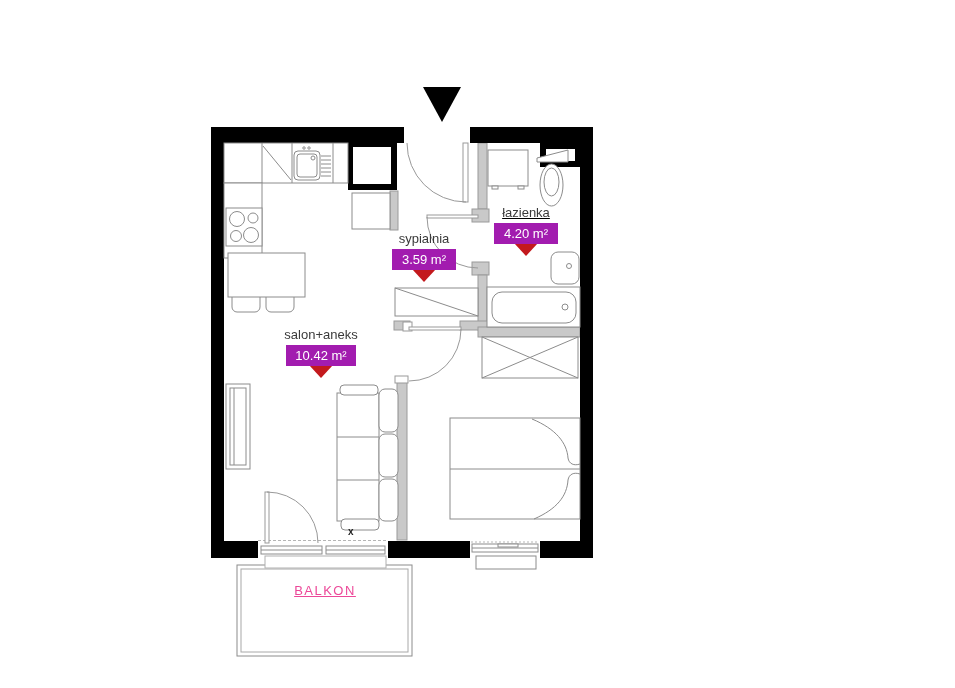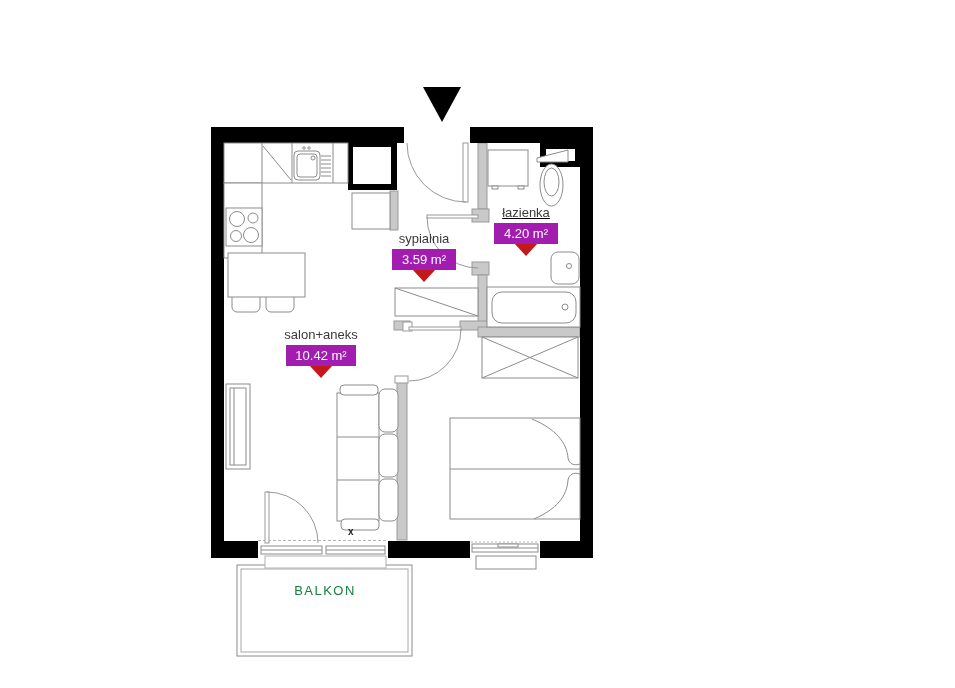--- a/index.html
+++ b/index.html
@@ -6,21 +6,21 @@
   .stage { position:relative; width:955px; height:688px; background:#fff; overflow:hidden;
            font-family:"Liberation Sans", sans-serif; }
   .plan-svg { position:absolute; left:0; top:0; }
   .room-tag { position:absolute; width:130px; text-align:center; }
   .room-tag .rlabel { font-size:13px; color:#3a3a3a; line-height:15px; margin-bottom:3px; }
   .badge { display:inline-block; background:#a21caf; color:#fff; font-size:13px;
            line-height:21px; height:21px; padding:0 9px; min-width:46px; }
   .tag-arrow { width:0; height:0; border-left:12px solid transparent; border-right:12px solid transparent;
                border-top:13px solid #c3191d; margin:-1px auto 0; }
   .balkon-label { position:absolute; width:120px; text-align:center; font-size:13px;
-                  letter-spacing:1.5px; color:#15803d; }
+                  letter-spacing:1.5px; color:#ec4899;text-decoration:underline; }
   .x-marker { position:absolute; font-size:10px; font-weight:bold; color:#222; }
 </style>
 </head>
 <body>
 
 <div class="stage">
 
 <svg class="plan-svg" width="955" height="688" viewBox="0 0 955 688">
 
   <g fill="#c9c9c9" stroke="#9a9a9a" stroke-width="1">

